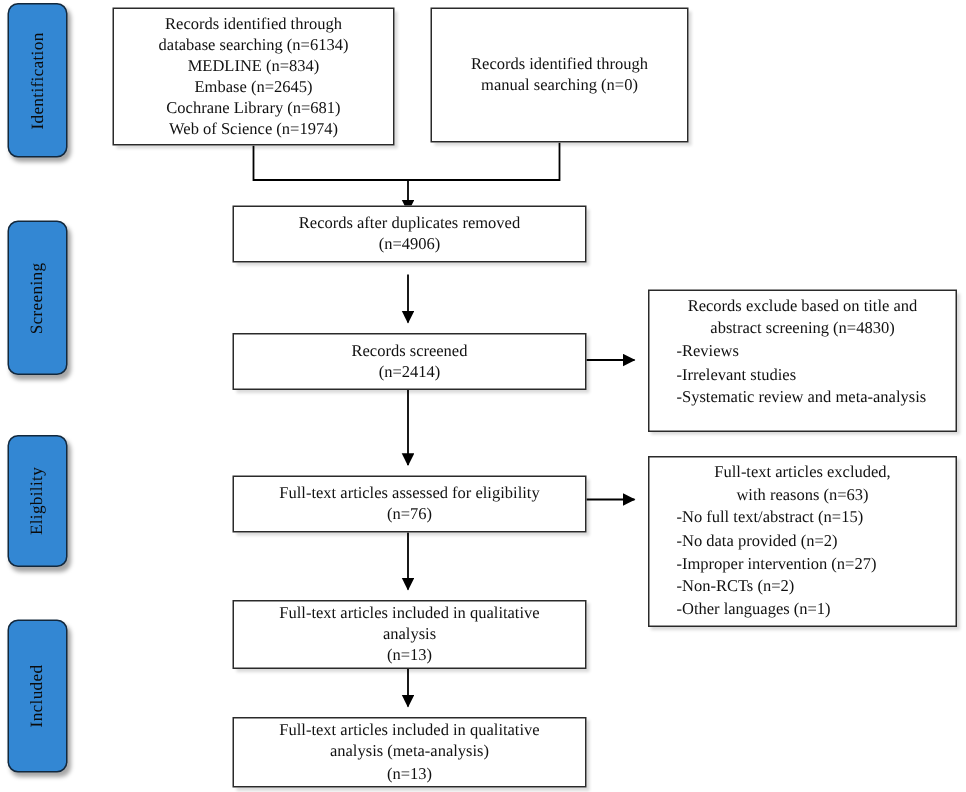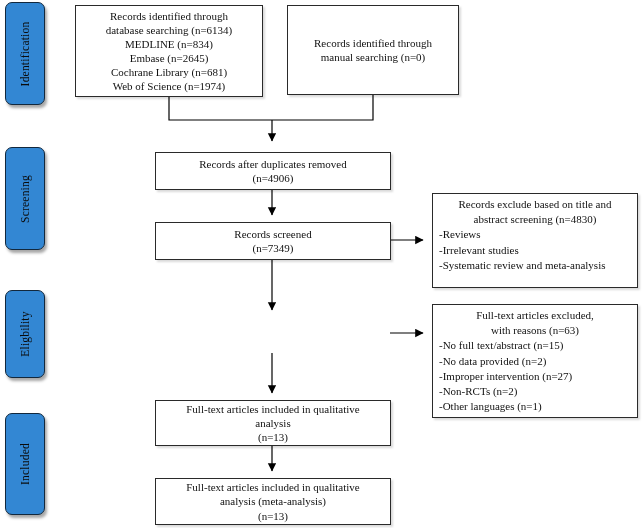--- a/index.html
+++ b/index.html
@@ -40,40 +40,40 @@
     box-shadow:2px 2px 2px rgba(0,0,0,0.15);
     padding:18px 4px;
   }
   .sidebox{
     position:absolute;
     background:#ffffff;
     border:1.4px solid #2a2a2a;
     box-sizing:border-box;
     font-size:11px;line-height:1.38;
     box-shadow:2px 2px 2px rgba(0,0,0,0.15);
-    padding:3px 6px;
+    padding:3px 18px;
   }
   .sidebox .sb-title{
     text-align:center;
     white-space:pre-line;
   }
   .sidebox .sb-item{
     text-align:left;
     padding-left:8px;
     text-indent:-8px;
   }
   #connectors{position:absolute;left:0;top:0;pointer-events:none;}
   
   #stage-identification{top:2px;height:103px;}
   #stage-screening{top:147px;height:103px;}
   #stage-eligibility{top:290px;height:88px;}
   #stage-included{top:413px;height:102px;}
   #box-db{left:75px;top:5px;width:188px;height:92px;}
   #box-manual{left:287px;top:5px;width:172px;height:90px;}
-  #box-dup{left:155px;top:152px;width:236px;height:35px;}
+  #box-dup{left:155px;top:137px;width:236px;height:35px;}
   #box-screened{left:155px;top:222px;width:236px;height:37px;}
   #box-fulltext{left:155px;top:317px;width:236px;height:36px;}
   #box-qual{left:155px;top:400px;width:236px;height:46px;}
   #box-meta{left:155px;top:478px;width:236px;height:47px;}
   #box-right1{left:432px;top:193px;width:206px;height:95px;}
   #box-right2{left:432px;top:304px;width:206px;height:114px;}
 </style>
 </head>
 <body>
 
@@ -115,22 +115,24 @@
 Cochrane Library (n=681)
 Web of Science (n=1974)</div>
 
   <div class="box" id="box-manual">Records identified through
 manual searching (n=0)</div>
 
   <div class="box" id="box-dup">Records after duplicates removed
 (n=4906)</div>
 
   <div class="box" id="box-screened">Records screened
-(n=7349)</div>
+(n=2414)</div>
 
+  <div class="box" id="box-fulltext">Full-text articles assessed for eligibility
+(n=76)</div>
 
   <div class="box" id="box-qual">Full-text articles included in qualitative
 analysis
 (n=13)</div>
 
   <div class="box" id="box-meta">Full-text articles included in qualitative
 analysis (meta-analysis)
 (n=13)</div>
 
   <div class="sidebox" id="box-right1">

